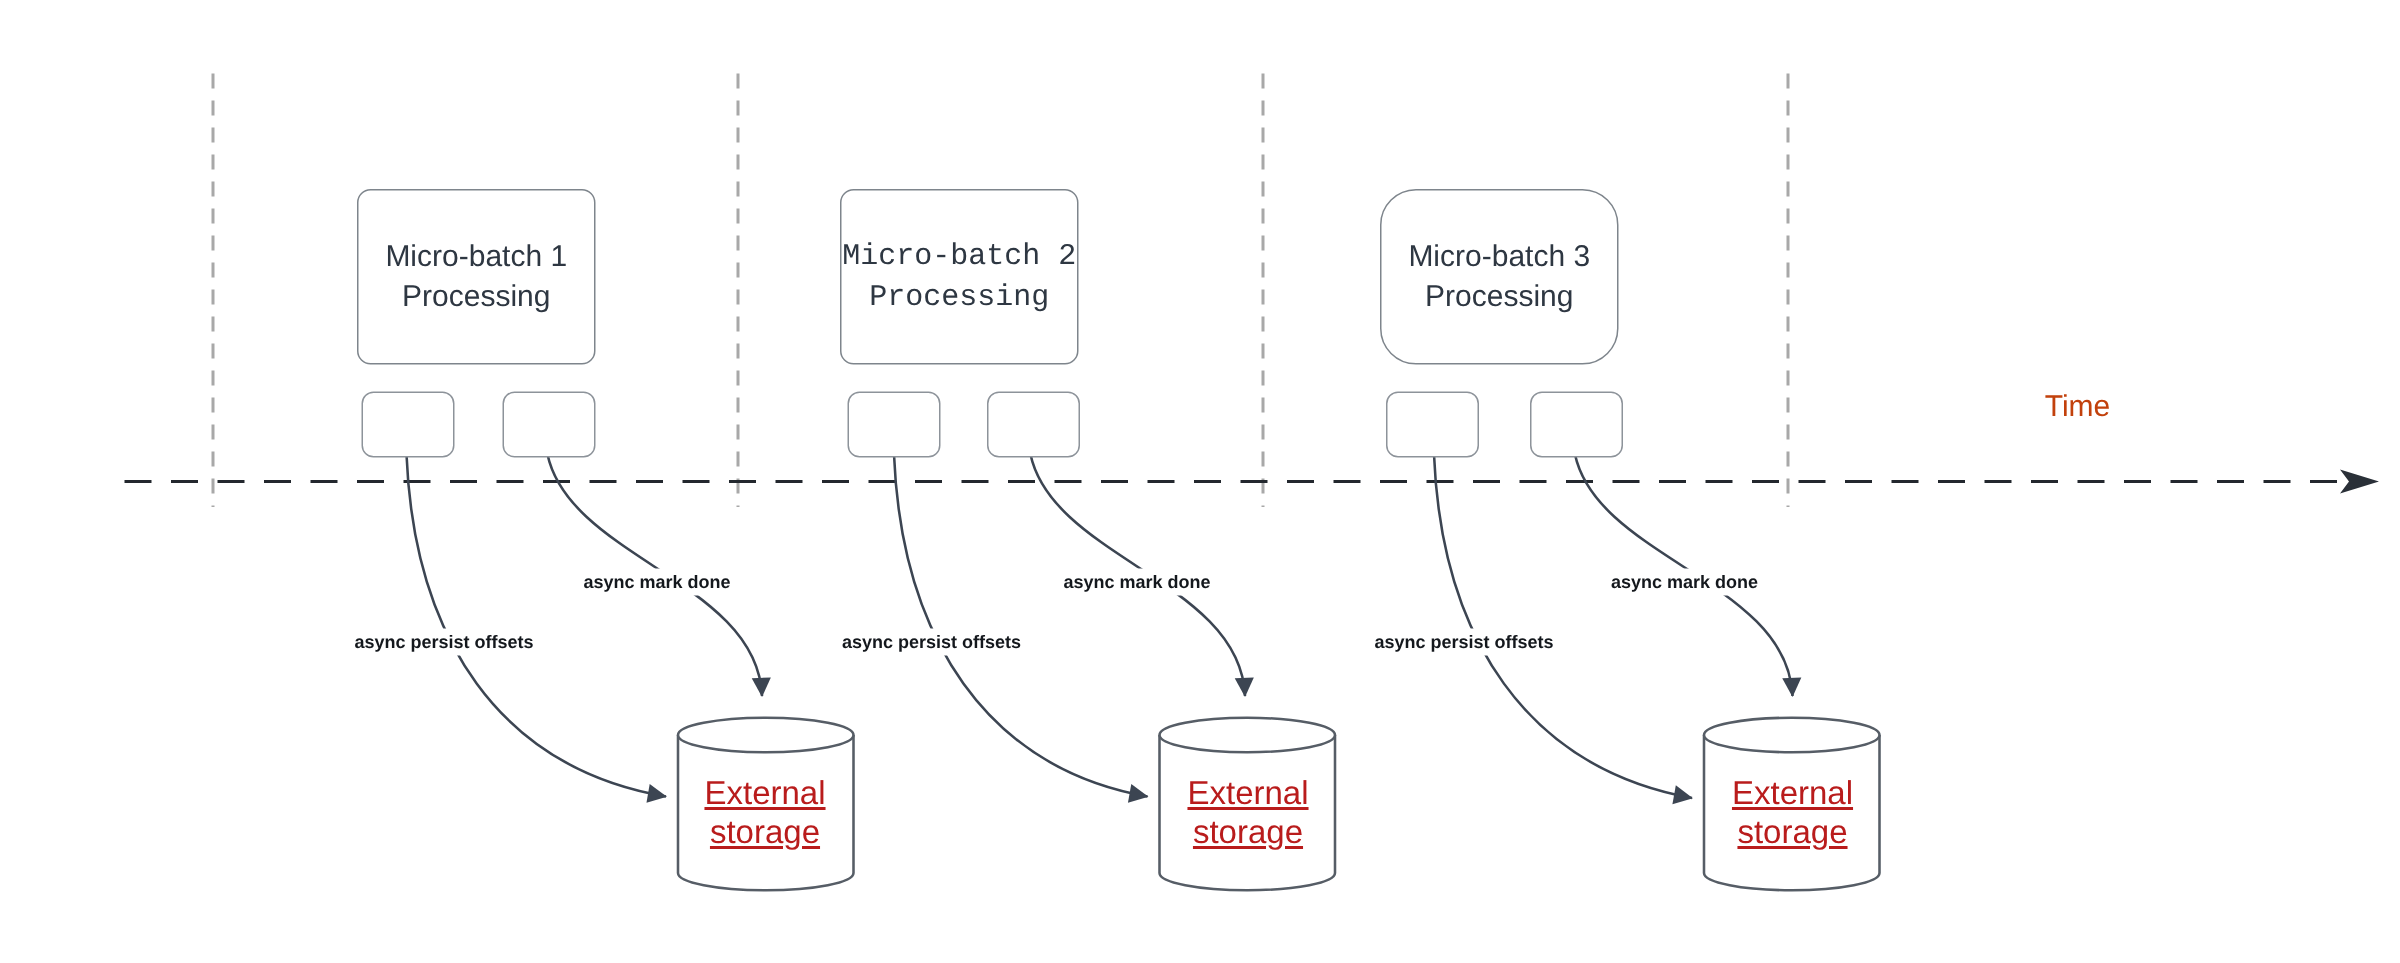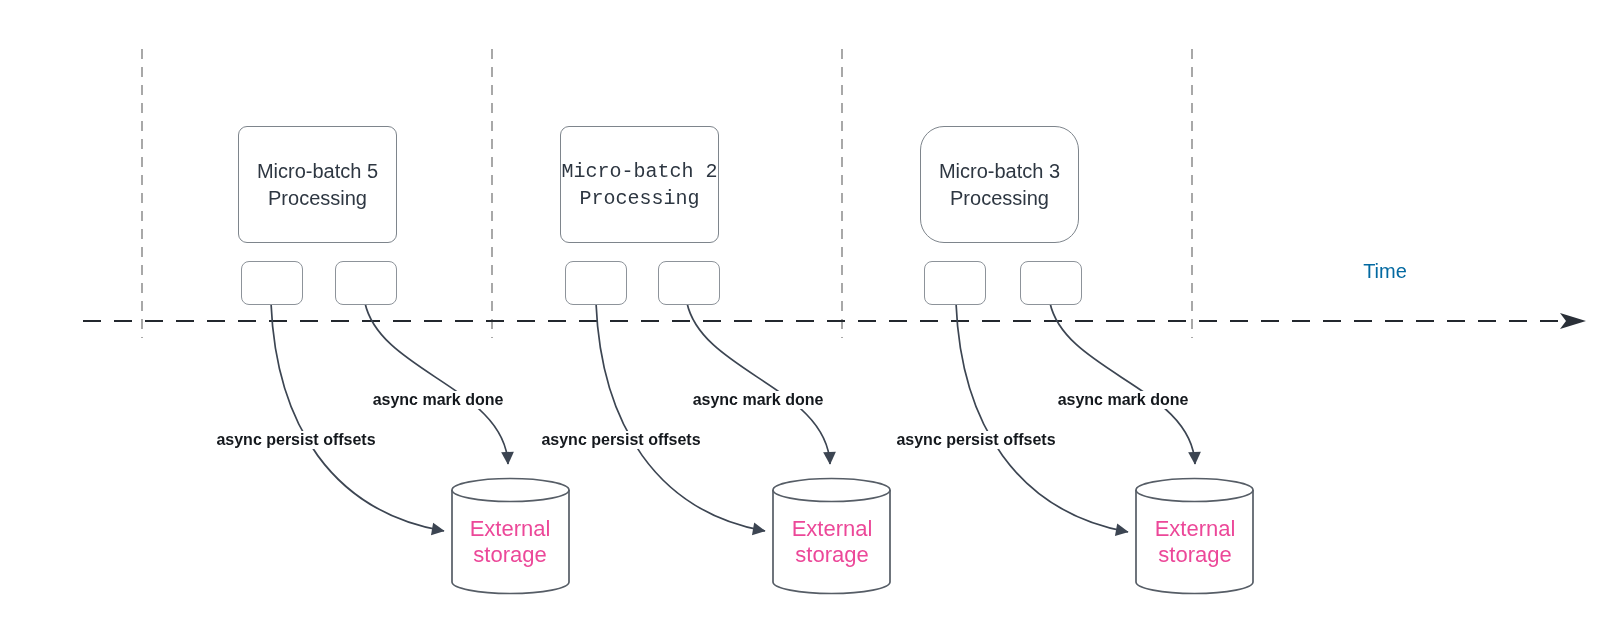--- a/index.html
+++ b/index.html
@@ -7,25 +7,25 @@
           font-family:"Liberation Sans","DejaVu Sans",sans-serif;}
   svg.layer{position:absolute;left:0;top:0;}
   .vline{stroke:#a8a8a8;stroke-width:2;stroke-dasharray:10 8;}
   .axis{stroke:#23282e;stroke-width:2;stroke-dasharray:18 13;fill:none;}
   .curve{stroke:#3c4552;stroke-width:1.7;fill:none;}
   .cylbody{fill:#ffffff;stroke:#565d66;stroke-width:1.7;}
   .bigbox{position:absolute;width:157px;height:115px;border:1.5px solid #7e858c;border-radius:9px;
           background:#fff;display:flex;flex-direction:column;align-items:center;justify-content:center;
           font-size:20px;line-height:27px;color:#2e3742;text-align:center;}
   .smallbox{position:absolute;width:60px;height:42px;border:1.5px solid #8d939a;border-radius:8px;background:#fff;}
-  .lbl{position:absolute;transform:translateX(-50%);font-size:16px;font-weight:bold;color:#14181d;
-       background:#ffffff;padding:0 3px;line-height:18px;white-space:nowrap;margin-top:12px;}
+  .lbl{position:absolute;transform:translateX(-50%);font-size:12px;font-weight:bold;color:#14181d;
+       background:#ffffff;padding:0 3px;line-height:18px;white-space:nowrap;}
   .storelbl{position:absolute;transform:translateX(-50%);width:120px;text-align:center;
-            font-size:22px;line-height:26px;color:#ec4899;}
-  .timelbl{position:absolute;transform:translateX(-50%);font-size:20px;color:#0369a1;line-height:20px;}
+            font-size:22px;line-height:26px;color:#b91c1c;text-decoration:underline;}
+  .timelbl{position:absolute;transform:translateX(-50%);font-size:20px;color:#c2410c;line-height:20px;}
 </style>
 </head>
 <body>
 
 <div class="canvas">
 
   <svg class="layer" width="1600" height="642" viewBox="0 0 1600 642">
     <defs>
       <marker id="ah" viewBox="0 0 12 12" refX="10.5" refY="6" markerWidth="9" markerHeight="9" orient="auto">
         <path d="M1,1 L11,6 L1,11 z" fill="#3c4552"></path>
@@ -57,21 +57,21 @@
       <path class="cylbody" d="M773,490 V582 A58.5,11.5 0 0 0 890,582 V490"></path>
       <ellipse class="cylbody" cx="831.5" cy="490" rx="58.5" ry="11.5"></ellipse>
     </g>
     <g>
       <path class="cylbody" d="M1136,490 V582 A58.5,11.5 0 0 0 1253,582 V490"></path>
       <ellipse class="cylbody" cx="1194.5" cy="490" rx="58.5" ry="11.5"></ellipse>
     </g>
   </svg>
 
   <div class="bigbox" style="left:238px;top:126px;">
-    <div>Micro-batch 5</div>
+    <div>Micro-batch 1</div>
     <div>Processing</div>
   </div>
   <div class="smallbox" style="left:241px;top:261px;"></div>
   <div class="smallbox" style="left:335px;top:261px;"></div>
   <div class="lbl" style="left:296px;top:419px;">async persist offsets</div>
   <div class="lbl" style="left:438px;top:379px;">async mark done</div>
   <div class="storelbl" style="left:510px;top:516px;">
     <div>External</div>
     <div>storage</div>
   </div>

